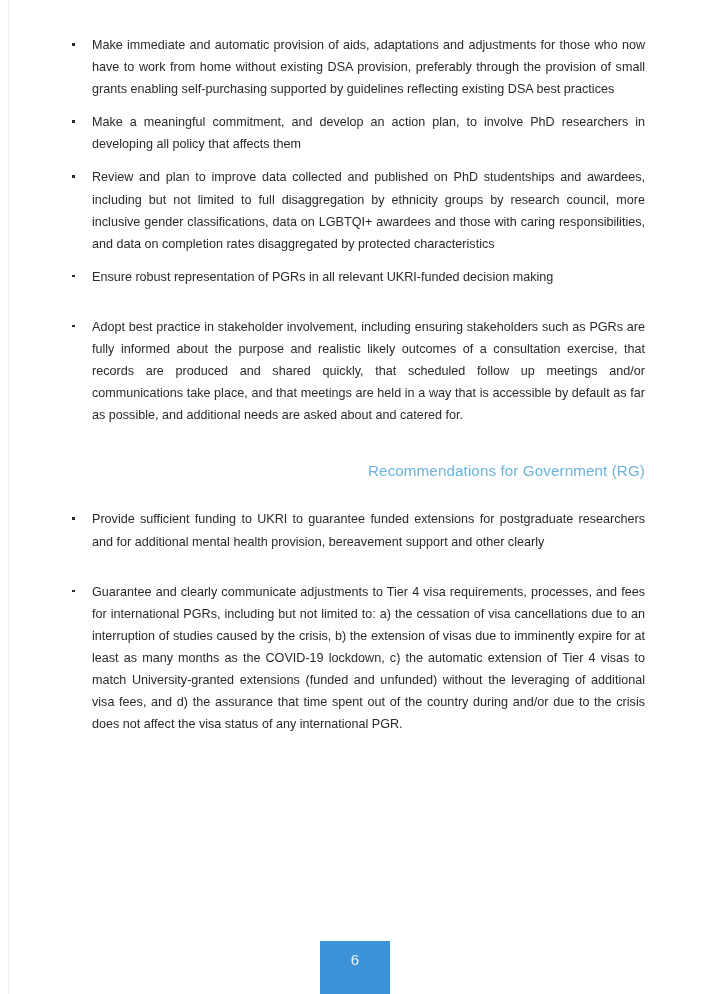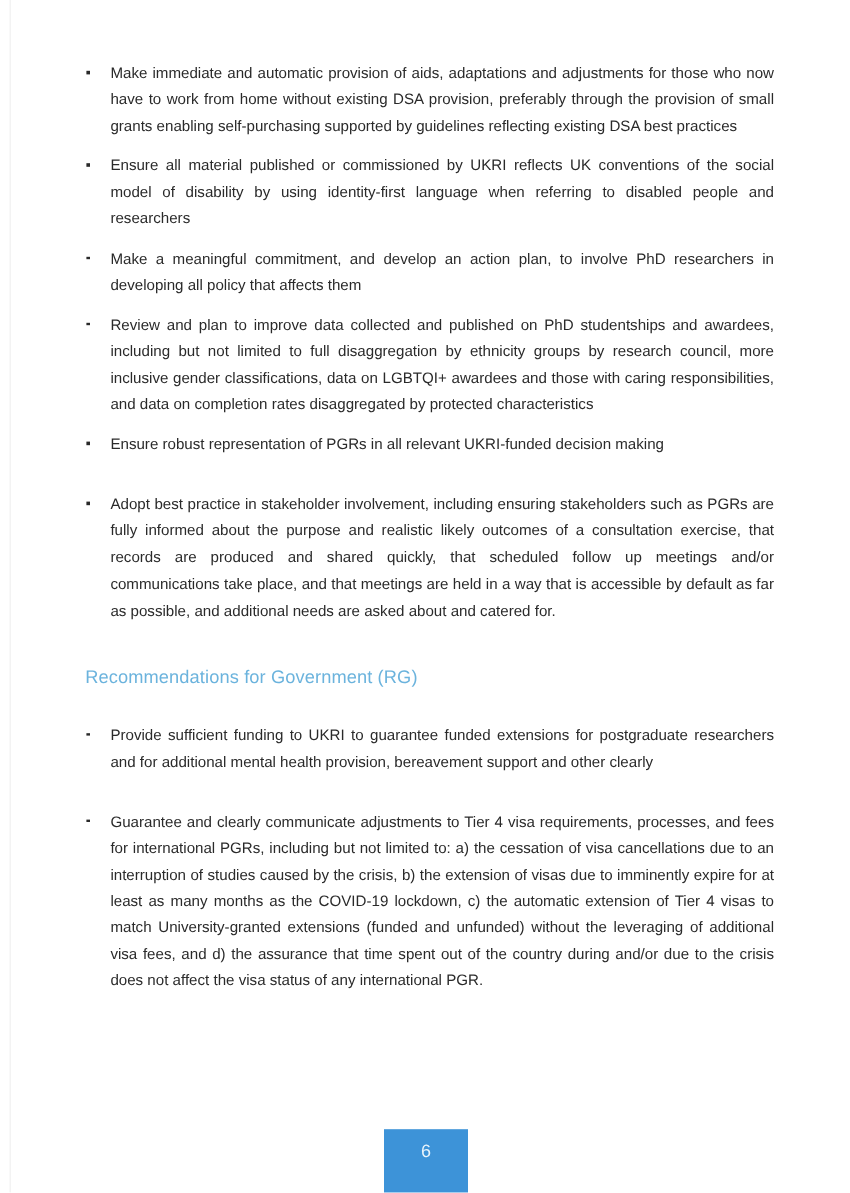--- a/index.html
+++ b/index.html
@@ -23,21 +23,21 @@
     position: absolute;
     left: 8px;
     top: 0;
     width: 1px;
     height: 994px;
     background: #f0f0f0;
   }
   #content {
     position: absolute;
     left: 0;
-    top: 16px;
+    top: 0;
     width: 708px;
     padding-top: 34px;
     box-sizing: border-box;
   }
   .bullet-list {
     list-style: none;
     margin: 0;
     padding: 0;
   }
   .bullet-item {
@@ -67,21 +67,21 @@
   .section-heading {
     margin: 0;
     padding: 0 63px 0 71px;
     font-size: 15.2px;
     font-weight: normal;
     line-height: 22px;
     color: #6bb3dd;
     letter-spacing: 0.1px;
   }
   #group-recommendations { margin-bottom: 0; }
-  #heading-government-wrap { margin-top: 34px; }
+  #heading-government-wrap { margin-top: 34px; text-align: right; }
   #list-government { margin-top: 26px; }
   #heading-universities-wrap { margin-top: 40px; }
 
   #page-number-badge {
     position: absolute;
     left: 320px;
     top: 941px;
     width: 70px;
     height: 53px;
     background: #3d93d8;
@@ -104,24 +104,20 @@
 <div id="page">
 
   <div id="page-edge-left"></div>
 
   <div id="content">
 
     <ul class="bullet-list" id="group-recommendations">
       <li class="bullet-item">
         <span class="bullet-marker"></span>
         <span>Make immediate and automatic provision of aids, adaptations and adjustments for those who now have to work from home without existing DSA provision, preferably through the provision of small grants enabling self-purchasing supported by guidelines reflecting existing DSA best practices</span>
-      </li>
-      <li class="bullet-item">
-        <span class="bullet-marker"></span>
-        <span>Ensure all material published or commissioned by UKRI reflects UK conventions of the social model of disability by using identity-first language when referring to disabled people and researchers</span>
       </li>
       <li class="bullet-item">
         <span class="bullet-marker"></span>
         <span>Make a meaningful commitment, and develop an action plan, to involve PhD researchers in developing all policy that affects them</span>
       </li>
       <li class="bullet-item">
         <span class="bullet-marker"></span>
         <span>Review and plan to improve data collected and published on PhD studentships and awardees, including but not limited to full disaggregation by ethnicity groups by research council, more inclusive gender classifications, data on LGBTQI+ awardees and those with caring responsibilities, and data on completion rates disaggregated by protected characteristics</span>
       </li>
       <li class="bullet-item">

